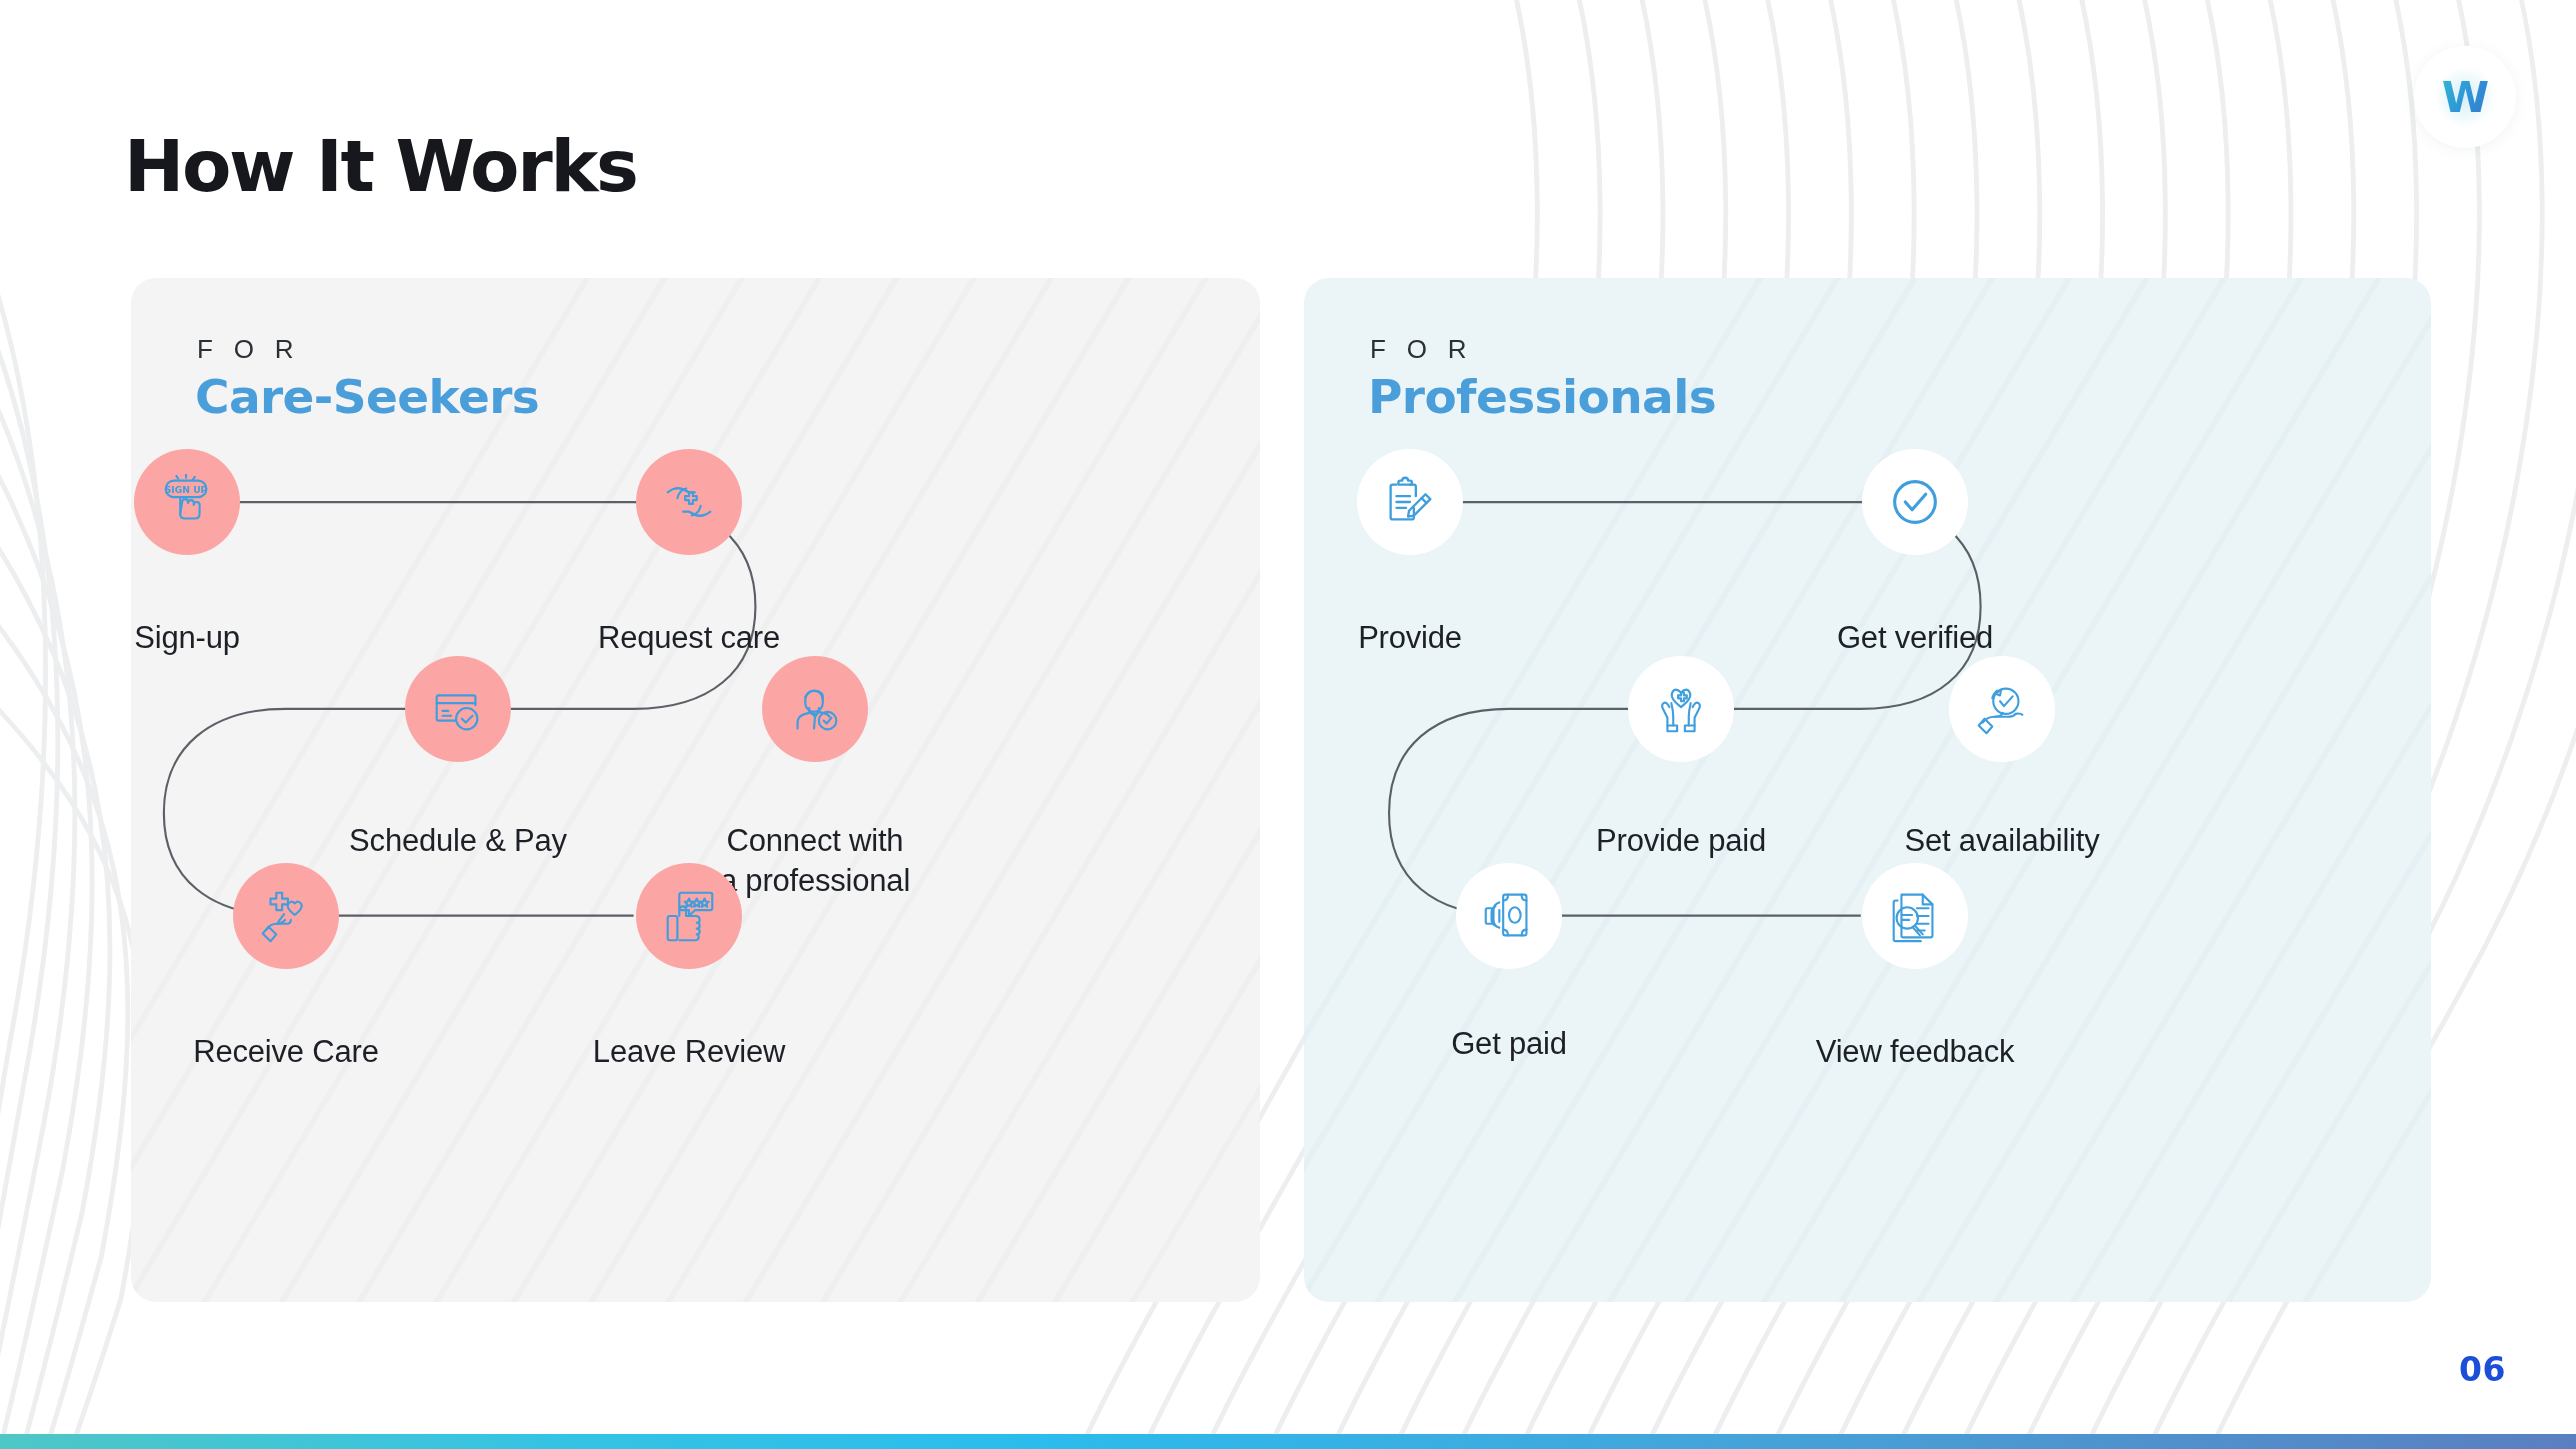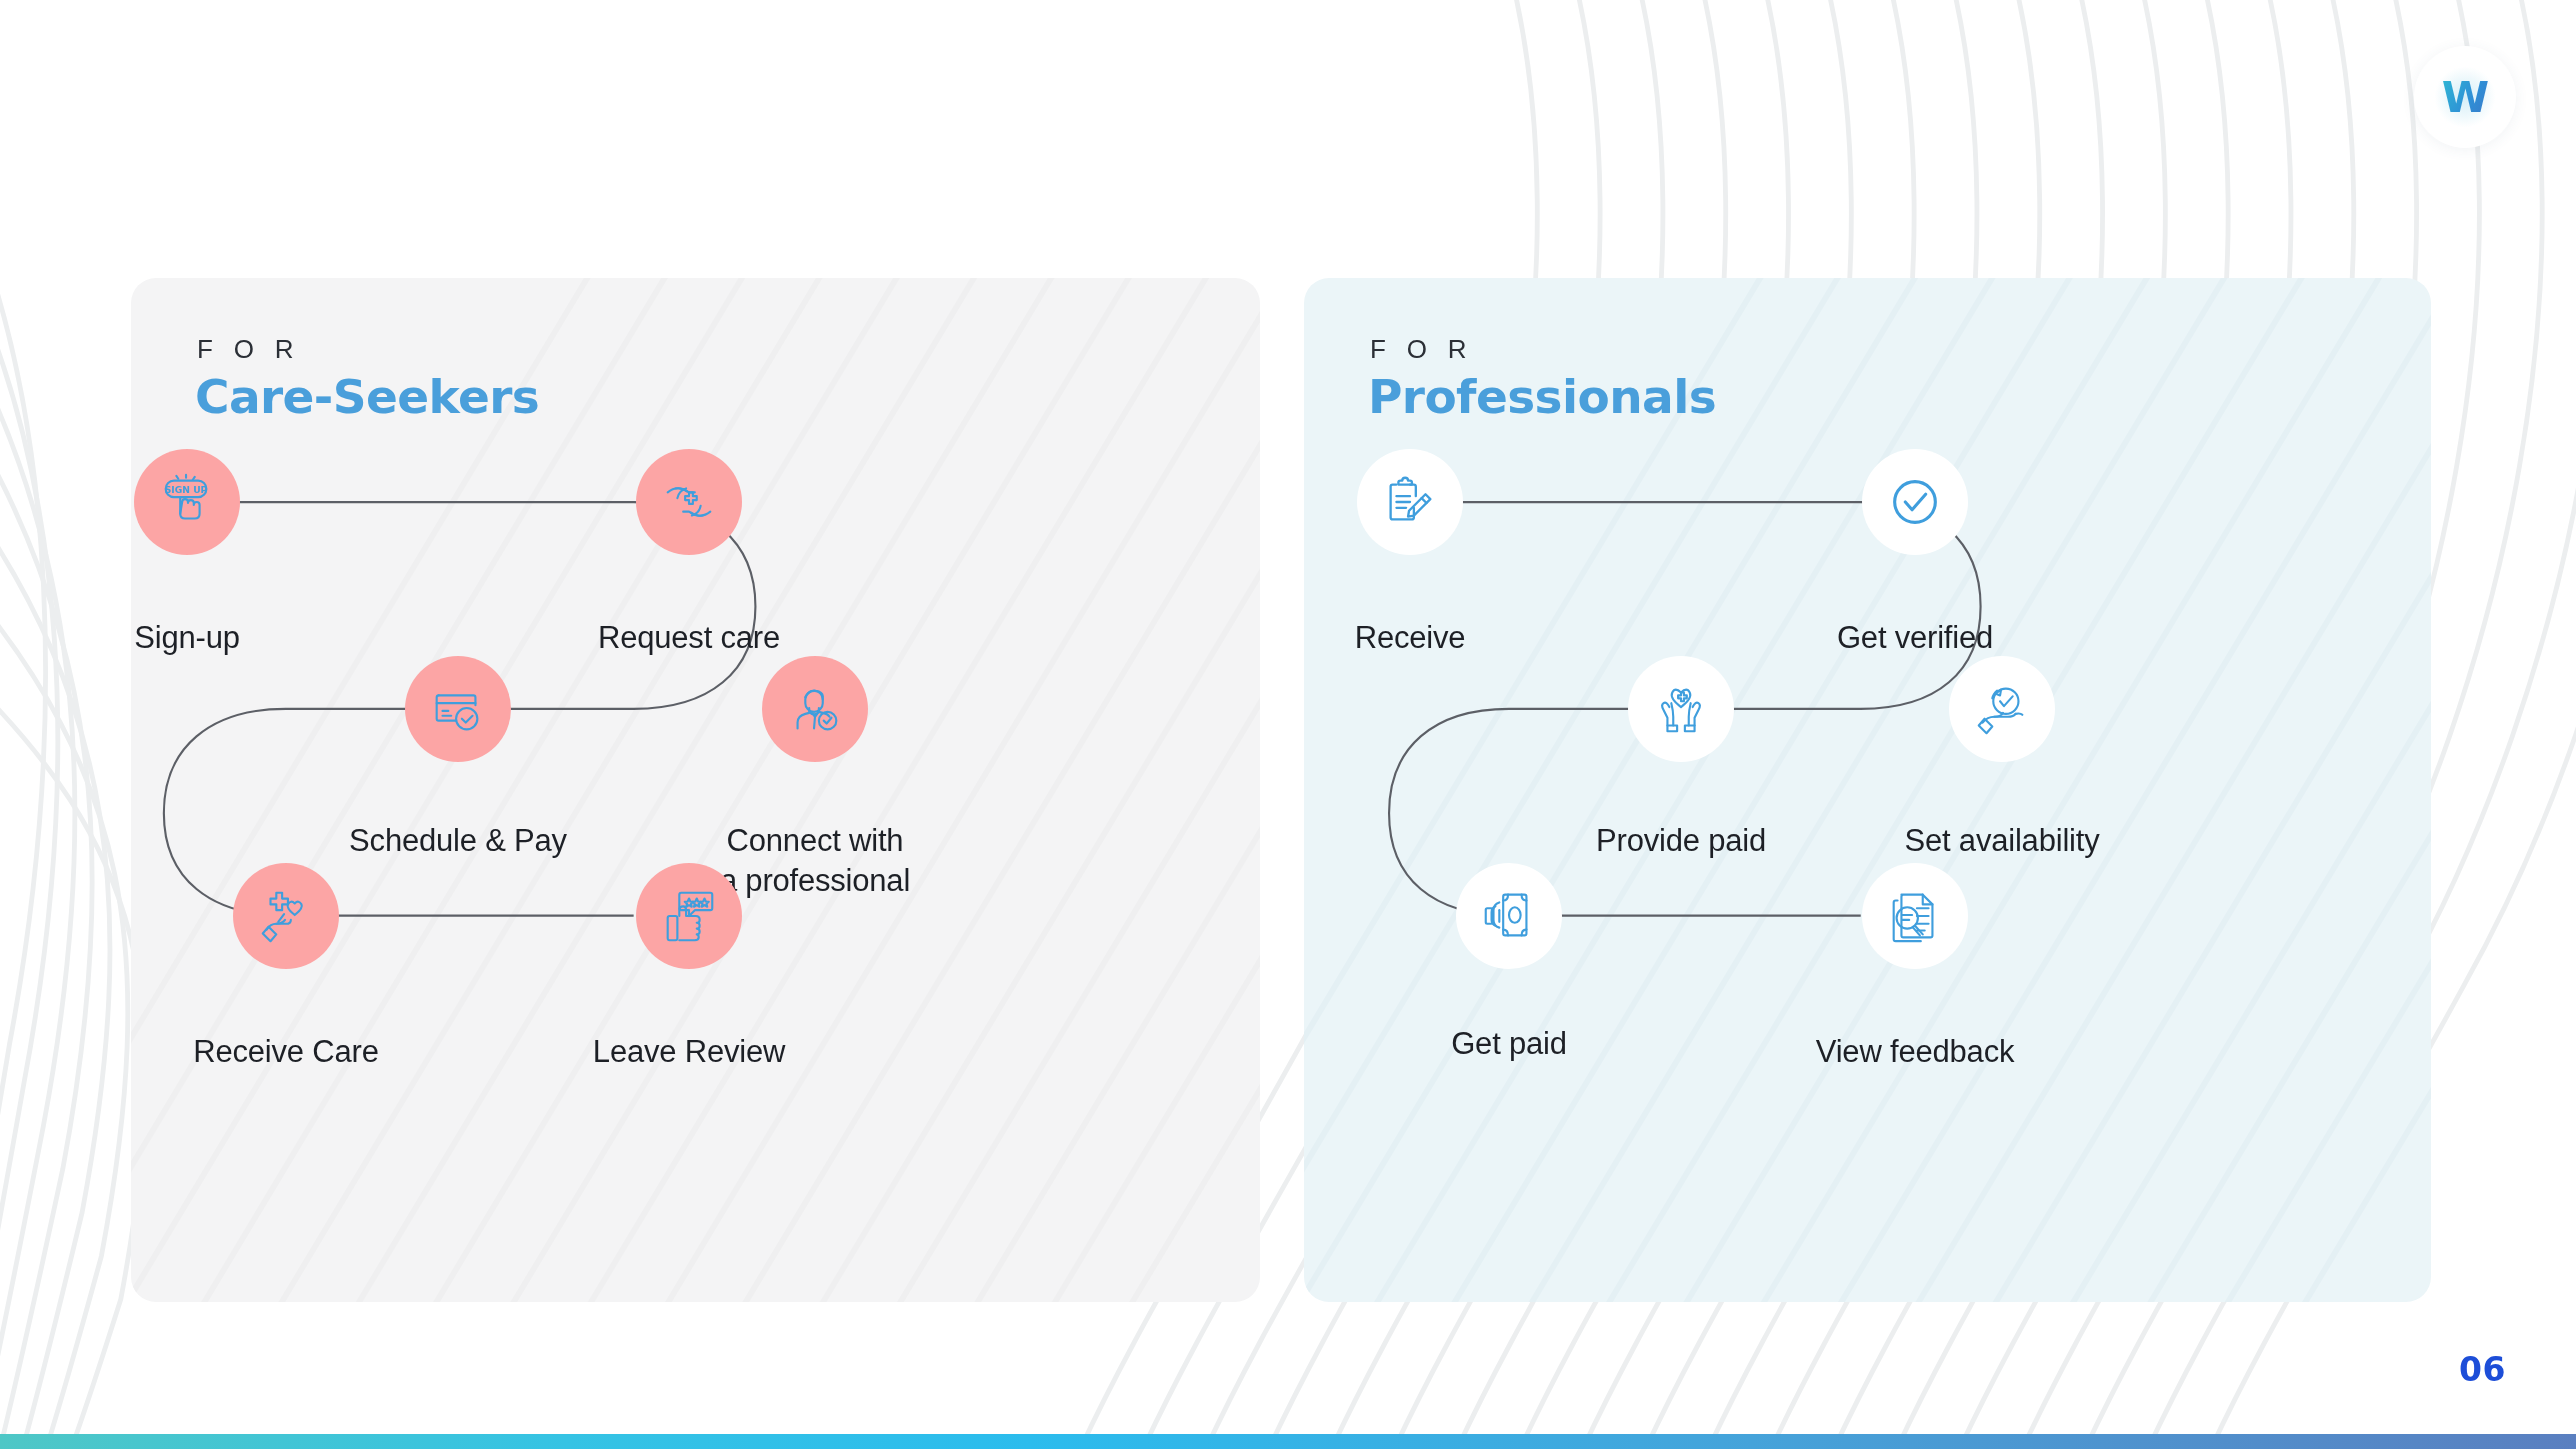--- a/index.html
+++ b/index.html
@@ -227,20 +227,21 @@
     </svg>
   </div>
 
   <div class="logo-badge">
     <div class="logo-inner">
       <div class="halo"></div>
       <div class="logo-w">W</div>
     </div>
   </div>
 
+  <div class="page-title">How It Works</div>
 
   <div class="card card-left">
     <div class="card-texture">
       <svg viewBox="0 0 1168 1060" preserveAspectRatio="none" xmlns="http://www.w3.org/2000/svg">
         <g stroke="#efeff0" stroke-width="6" fill="none">
           <path d="M-200,1120 L520,-80"></path>
             <path d="M-120,1120 L600,-80"></path>
           <path d="M-40,1120 L680,-80"></path>
             <path d="M40,1120 L760,-80"></path>
           <path d="M120,1120 L840,-80"></path>
@@ -404,21 +405,21 @@
         <svg width="62" height="62" viewBox="0 0 64 64" fill="none" stroke="#3f9edd" stroke-width="2.4" stroke-linecap="round" stroke-linejoin="round">
           <path d="M18 14 h-4 a2 2 0 0 0 -2 2 v32 a2 2 0 0 0 2 2 h20 a2 2 0 0 0 2 -2 v-10"></path>
           <path d="M38 26 v-10 a2 2 0 0 0 -2 -2 h-4"></path>
           <path d="M20 14 v-2 a2 2 0 0 1 2 -2 h2 a3 3 0 0 1 6 0 h2 a2 2 0 0 1 2 2 v2 z"></path>
           <path d="M18 26 h14 M18 32 h14 M18 38 h10"></path>
           <path d="M48 24 l5 5 l-17 17 l-6 1 l1 -6 z"></path>
           <path d="M44 28 l5 5"></path>
         </svg>
       </span>
     </div>
-    <div class="node-label" style="left:106px; top:340px;">Receive</div>
+    <div class="node-label" style="left:106px; top:340px;">Provide</div>
 
     <div class="node node-white" style="left:611px; top:224px;">
       <span>
         <svg width="62" height="62" viewBox="0 0 64 64" fill="none" stroke="#3f9edd" stroke-width="3.2" stroke-linecap="round" stroke-linejoin="round">
           <circle cx="32" cy="32" r="21"></circle>
           <path d="M22 32 l7 8 l14 -16"></path>
         </svg>
       </span>
     </div>
     <div class="node-label" style="left:611px; top:340px;">Get verified</div>

